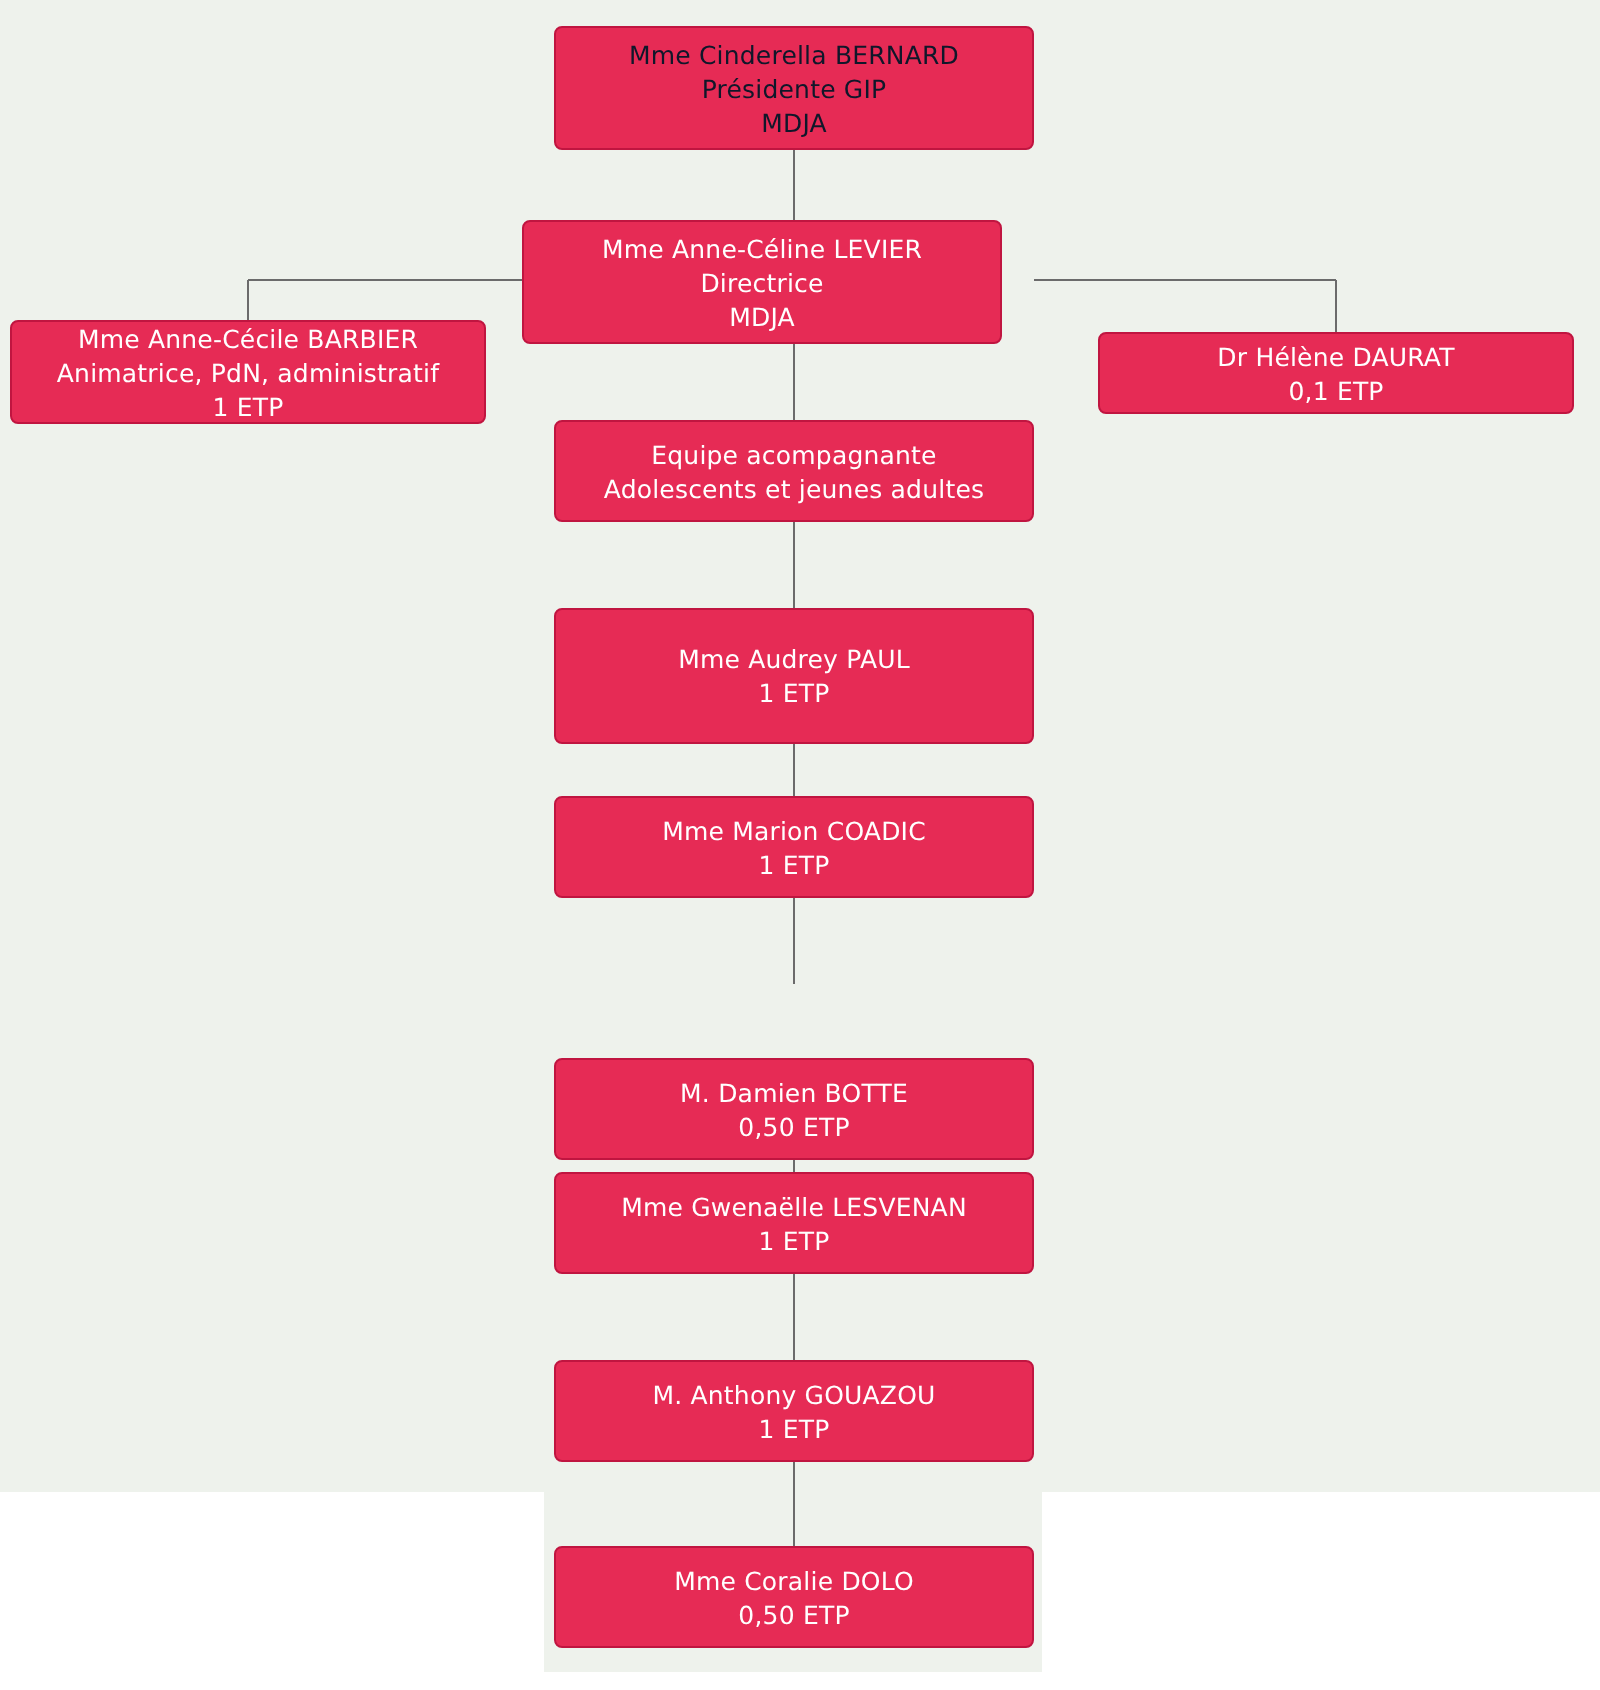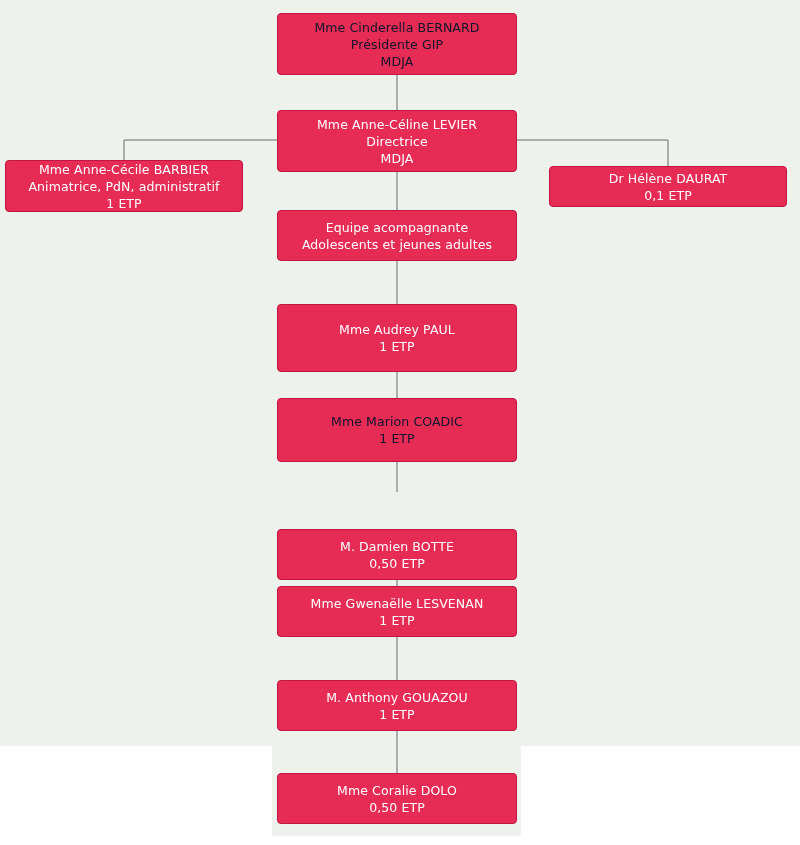--- a/index.html
+++ b/index.html
@@ -83,21 +83,21 @@
       <line x1="397" y1="731" x2="397" y2="773"></line>
     </g>
   </svg>
 
   <div class="node" style="left: 277px; top: 13px; width: 240px; height: 62px; background: rgb(230, 43, 85); border-color: rgb(192, 21, 64); color: #0f172a;">
     <span class="line">Mme Cinderella BERNARD</span>
     <span class="line">Présidente GIP</span>
     <span class="line">MDJA</span>
   </div>
 
-  <div class="node" style="left: 277px; top: 110px; width: 240px; height: 62px; background: rgb(230, 43, 85); border-color: rgb(192, 21, 64); color: rgb(255, 255, 255);">
+  <div class="node" style="left: 261px; top: 110px; width: 240px; height: 62px; background: rgb(230, 43, 85); border-color: rgb(192, 21, 64); color: rgb(255, 255, 255);">
     <span class="line">Mme Anne-Céline LEVIER</span>
     <span class="line">Directrice</span>
     <span class="line">MDJA</span>
   </div>
 
   <div class="node" style="left: 5px; top: 160px; width: 238px; height: 52px; background: rgb(230, 43, 85); border-color: rgb(192, 21, 64); color: rgb(255, 255, 255);">
     <span class="line">Mme Anne-Cécile BARBIER</span>
     <span class="line">Animatrice, PdN, administratif</span>
     <span class="line">1 ETP</span>
   </div>
@@ -110,21 +110,21 @@
   <div class="node" style="left: 277px; top: 210px; width: 240px; height: 51px; background: rgb(230, 43, 85); border-color: rgb(192, 21, 64); color: rgb(255, 255, 255);">
     <span class="line">Equipe acompagnante</span>
     <span class="line">Adolescents et jeunes adultes</span>
   </div>
 
   <div class="node" style="left: 277px; top: 304px; width: 240px; height: 68px; background: rgb(230, 43, 85); border-color: rgb(192, 21, 64); color: rgb(255, 255, 255);">
     <span class="line">Mme Audrey PAUL</span>
     <span class="line">1 ETP</span>
   </div>
 
-  <div class="node" style="left: 277px; top: 398px; width: 240px; height: 64px; background: rgb(230, 43, 85); border-color: rgb(192, 21, 64); color: #0f172a;">
+  <div class="node" style="left: 277px; top: 398px; width: 240px; height: 51px; background: rgb(230, 43, 85); border-color: rgb(192, 21, 64); color: #ffffff;">
     <span class="line">Mme Marion COADIC</span>
     <span class="line">1 ETP</span>
   </div>
 
   <div class="node" style="left: 277px; top: 492px; width: 240px; height: 51px; background: rgb(230, 43, 85); border-color: rgb(192, 21, 64); color: rgb(255, 255, 255); margin-top: 37px;">
     <span class="line">M. Damien BOTTE</span>
     <span class="line">0,50 ETP</span>
   </div>
 
   <div class="node" style="left: 277px; top: 586px; width: 240px; height: 51px; background: rgb(230, 43, 85); border-color: rgb(192, 21, 64); color: rgb(255, 255, 255);">

